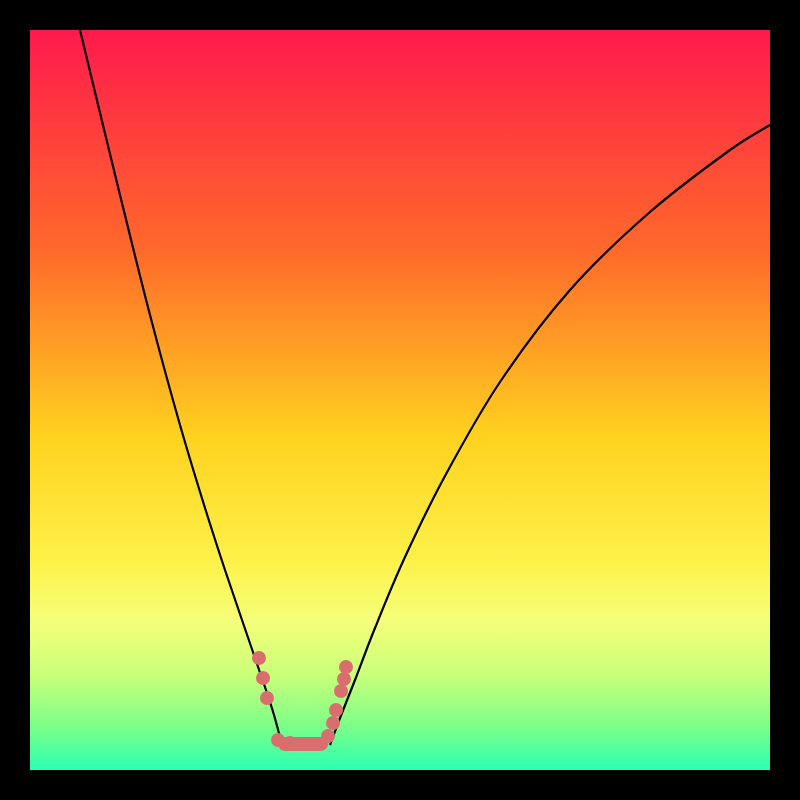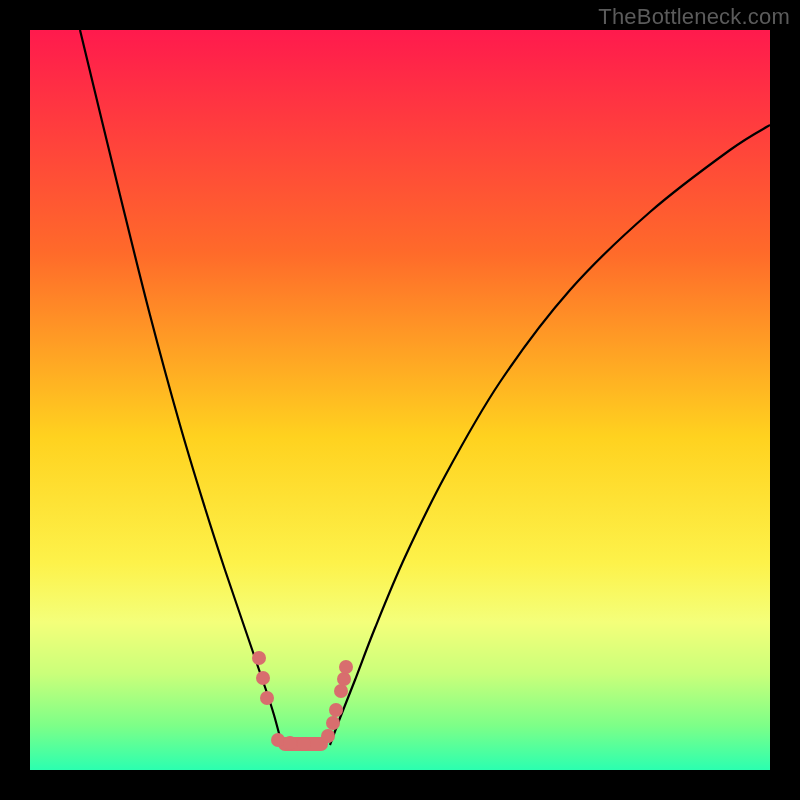--- a/index.html
+++ b/index.html
@@ -36,21 +36,20 @@
     font-weight: 500;
     letter-spacing: 0.2px;
     user-select: none;
   }
   svg { display: block; }
 </style>
 </head>
 <body>
 
 <div class="frame">
-  <div class="watermark">TheBottleneck.com</div>
 
   <div class="plot-area">
     <svg id="plot" width="740" height="740" viewBox="0 0 740 740">
       <defs>
         <linearGradient id="bg-grad" x1="0" y1="0" x2="0" y2="1">
             <stop offset="0.0%" stop-color="#ff1a4d"></stop>
             <stop offset="30.0%" stop-color="#ff6a2a"></stop>
             <stop offset="55.0%" stop-color="#ffd21f"></stop>
             <stop offset="72.0%" stop-color="#fdf24a"></stop>
             <stop offset="80.0%" stop-color="#f4ff7a"></stop>

